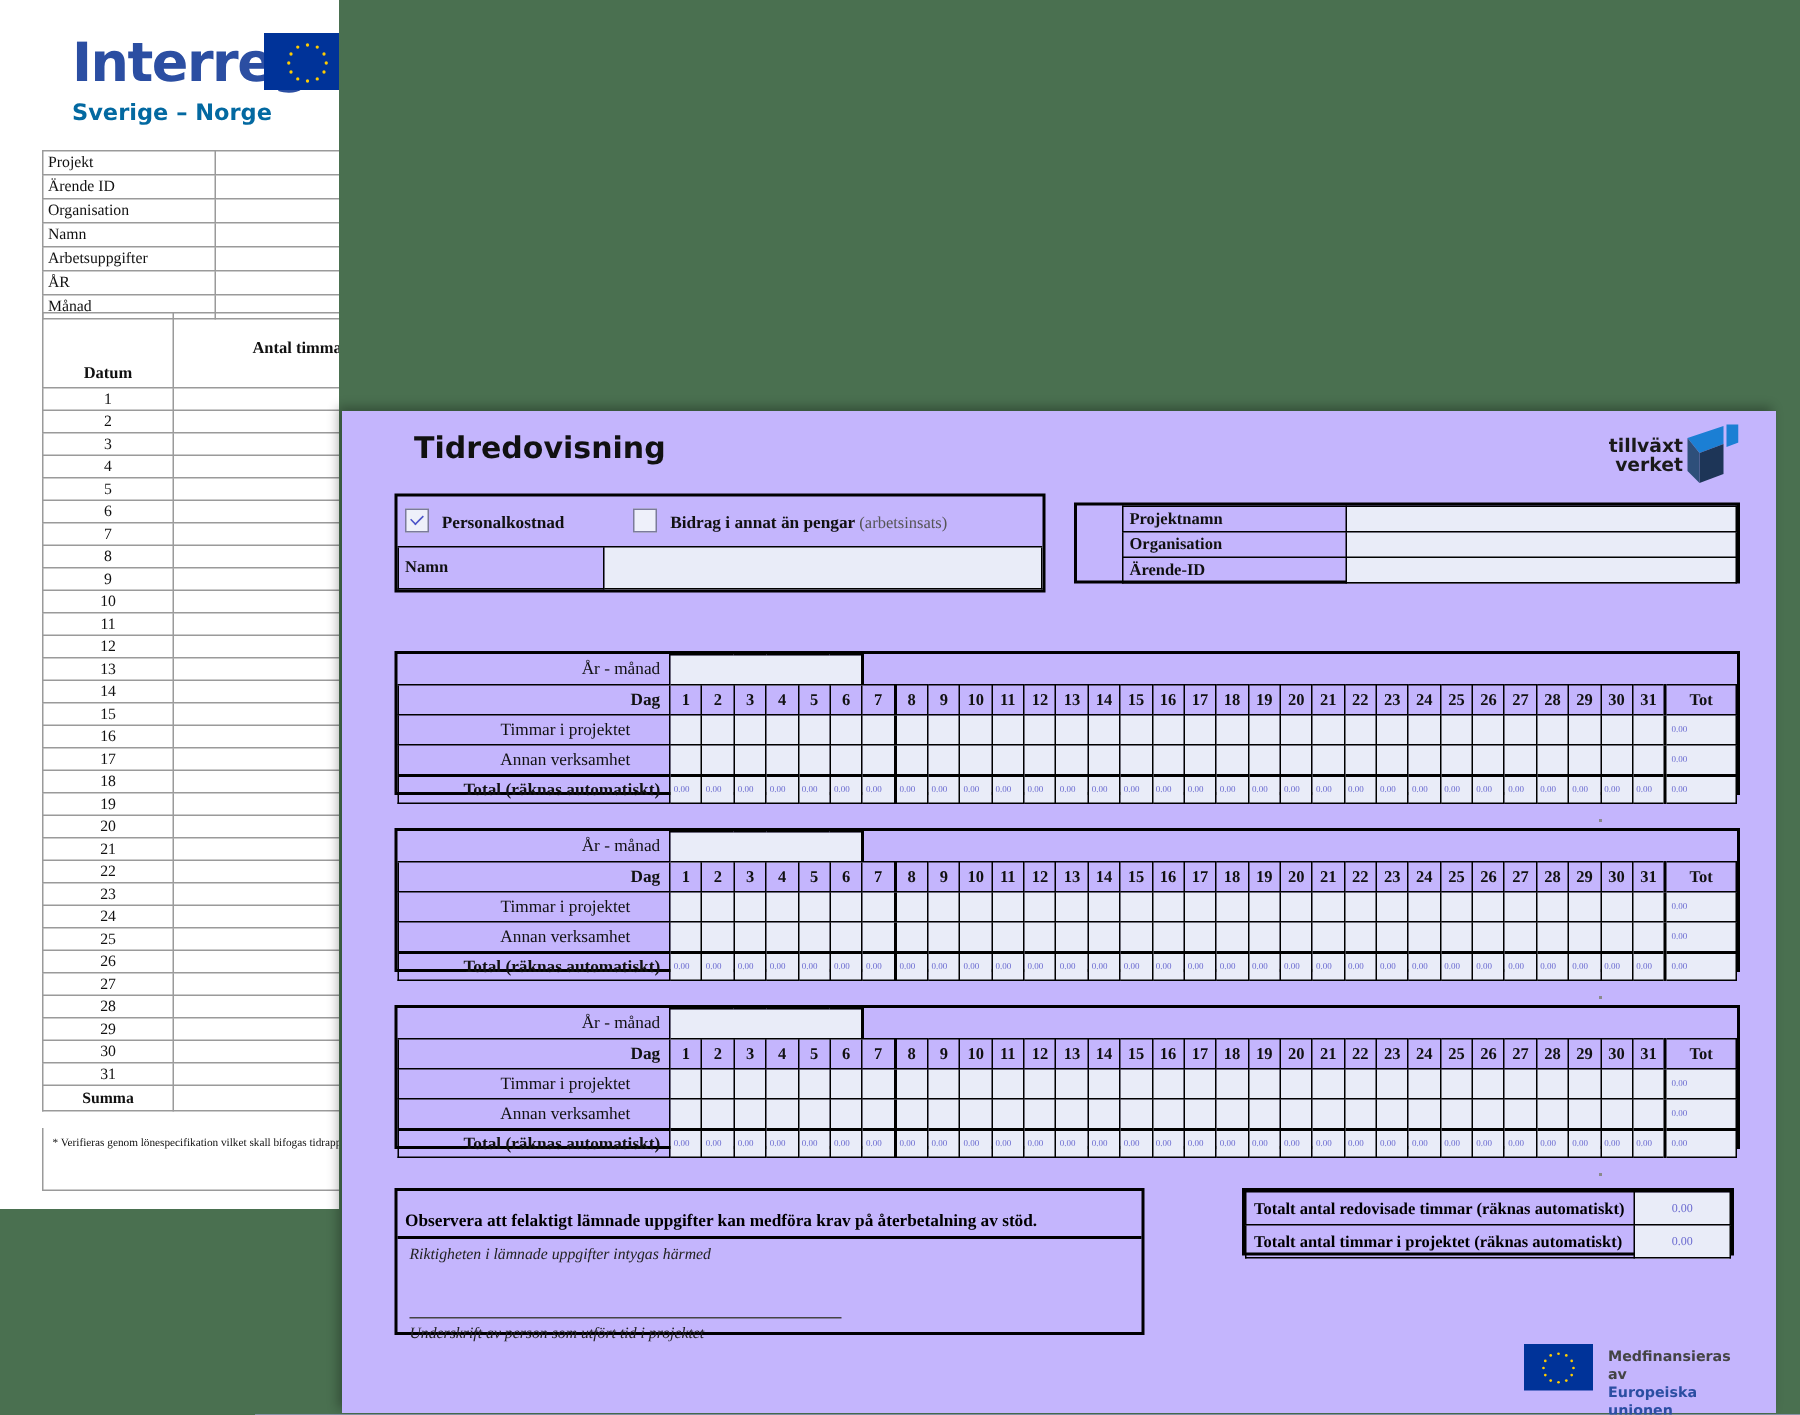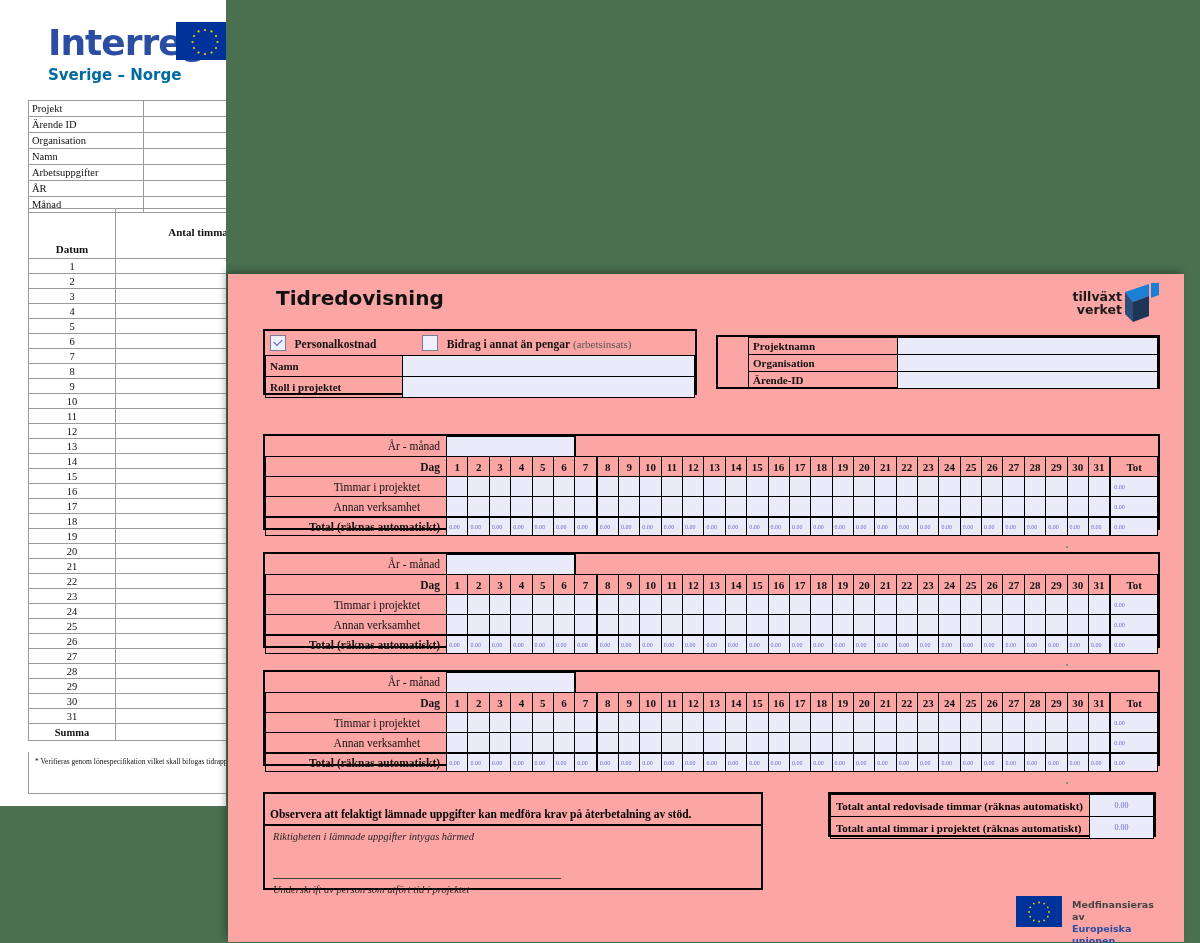--- a/index.html
+++ b/index.html
@@ -56,21 +56,21 @@
   .bk-note{
     position:absolute;left:28px;top:752px;width:560px;height:42px;
     border:1px solid #9a9a9a;border-top:none;
     font-family:"Liberation Serif",serif;font-size:7.5px;color:#111;
     padding:5px 6px;box-sizing:border-box;
   }
 
   
   #front-page{
     position:absolute;left:228px;top:274px;width:956px;height:668px;
-    background:#fca5a5;
+    background:#c4b5fd;
     box-shadow:-3px -3px 7px rgba(0,0,0,0.30);
   }
   .fp-title{
     position:absolute;left:48px;top:12px;
     font-family:"DejaVu Sans",sans-serif;font-weight:bold;font-size:20px;color:#111;
   }
   .tv-logo{position:absolute;right:25px;top:8px;width:96px;height:42px;}
   .tv-word{
     position:absolute;right:62px;top:16px;
     font-family:"DejaVu Sans",sans-serif;font-weight:bold;font-size:12.5px;
@@ -382,24 +382,20 @@
       <tbody>
         <tr>
           <td class="chkrow" colspan="2">
             <span class="chk on"></span><span class="chk-lbl">Personalkostnad</span>
             <span style="display:inline-block;width:40px"></span>
             <span class="chk"></span><span class="chk-lbl">Bidrag i annat än pengar</span><span class="chk-note"> (arbetsinsats)</span>
           </td>
         </tr>
         <tr>
           <td class="lbl">Namn</td>
-          <td class="inp"></td>
-        </tr>
-        <tr>
-          <td class="lbl">Roll i projektet</td>
           <td class="inp"></td>
         </tr>
       </tbody>
     </table>
   </div>
 
   <div class="box" id="hdr-right">
     <table class="ftab">
       <tbody id="hdr-right-body">
           <tr>

